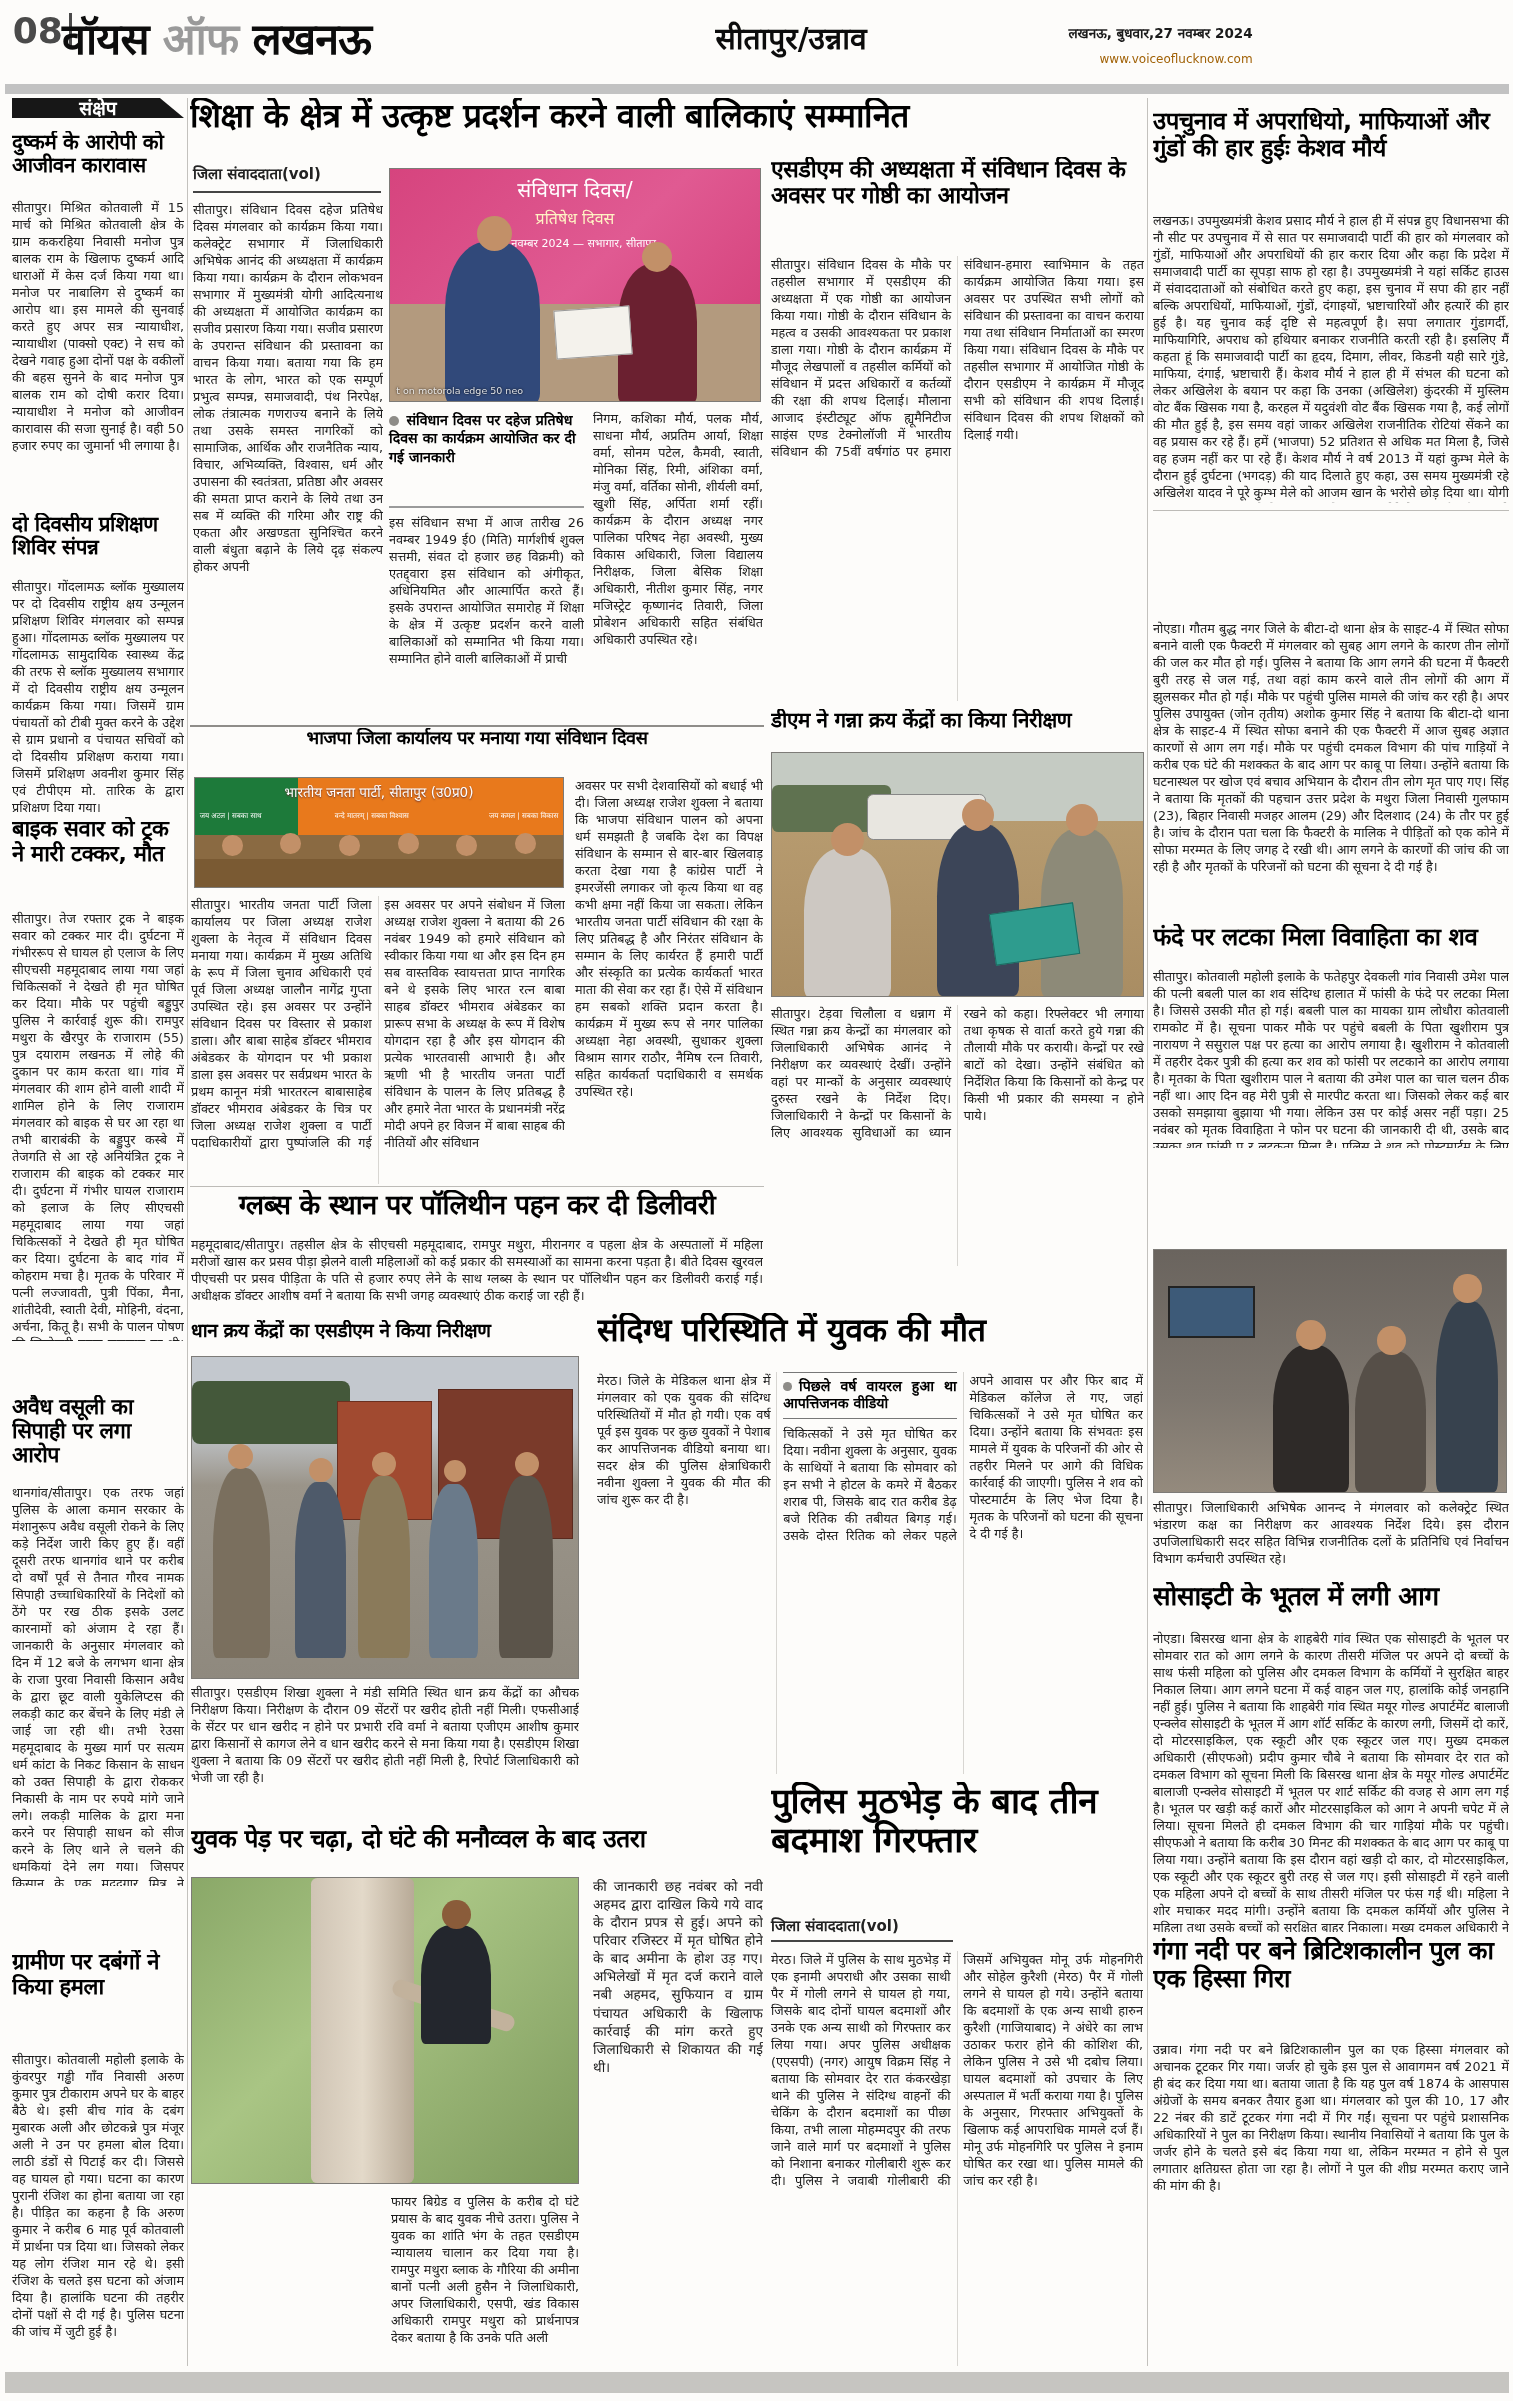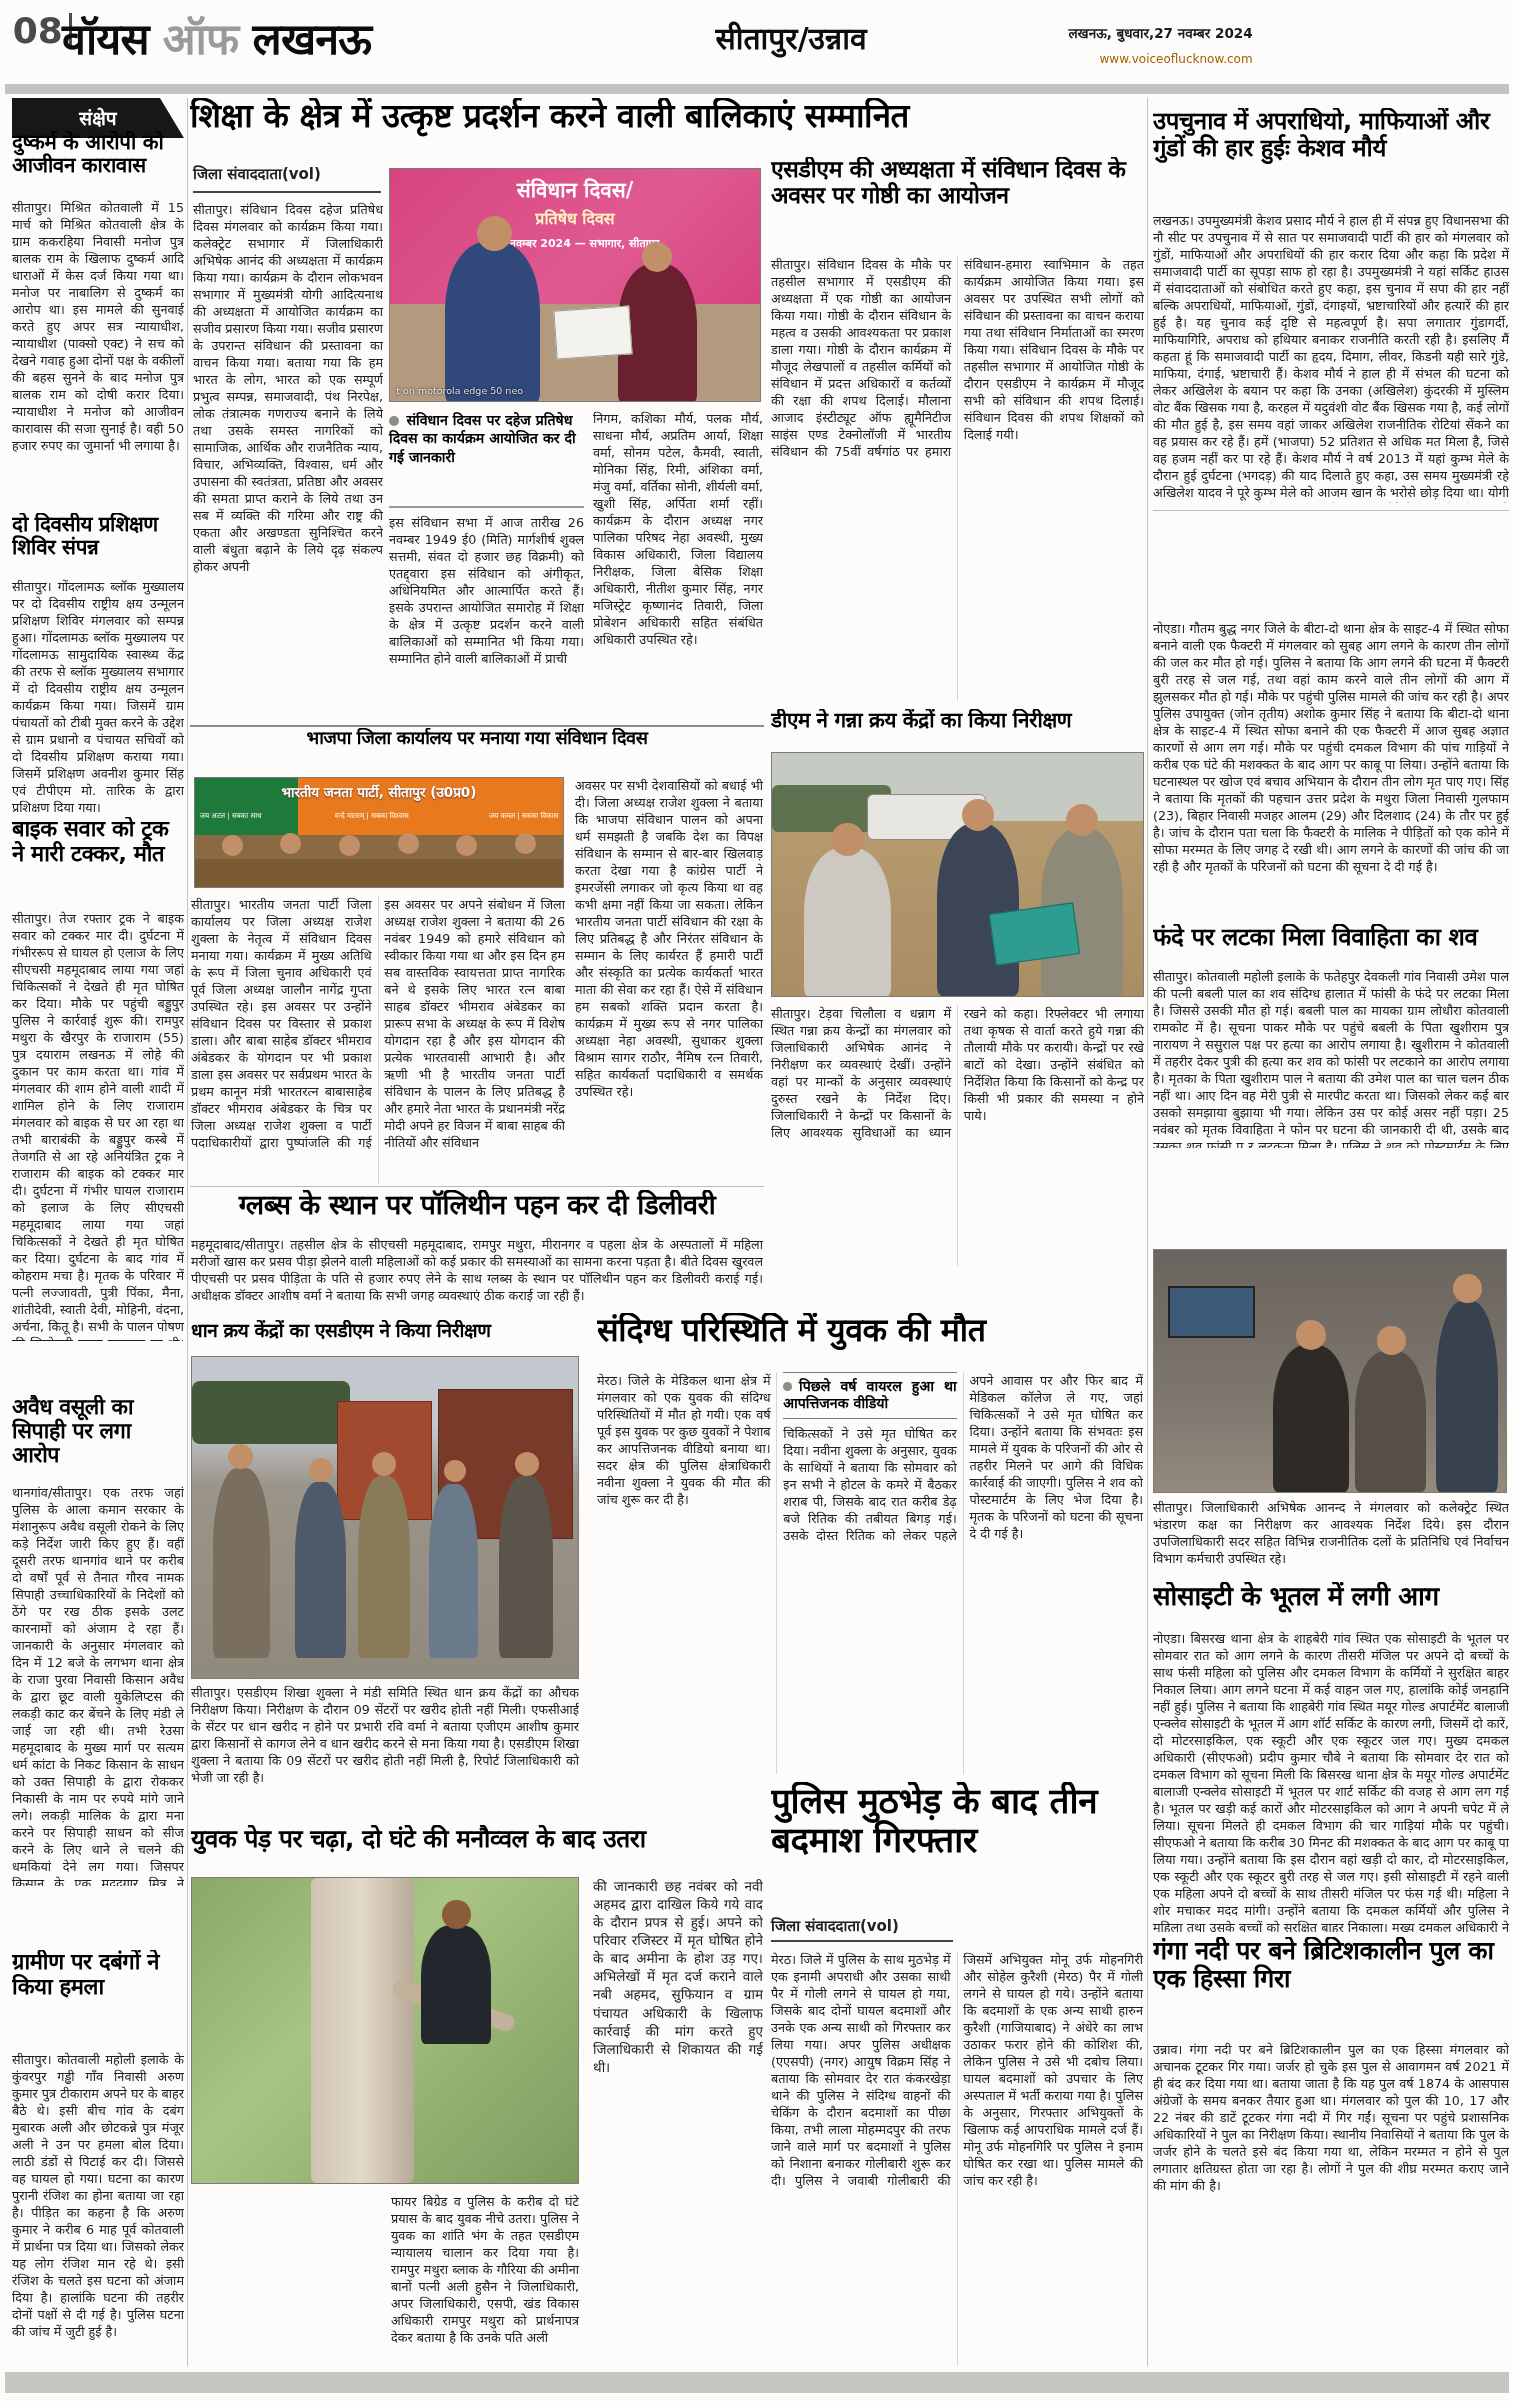--- a/index.html
+++ b/index.html
@@ -14,21 +14,21 @@
   .byline{font-size:15px;font-weight:700;color:#222}
   .rule-h{position:absolute;background:#8f8d89;height:1.6px}
   .rule-v{position:absolute;background:#c3c1bd;width:0.8px}
   .photo{position:absolute;overflow:hidden;border:0.8px solid #7d7b77;background:#cfcac2}
   .brief-box{background:#171717;color:#fff;font-weight:700;font-size:19px;display:flex;align-items:center;justify-content:center;clip-path:polygon(0 0,86% 0,100% 100%,0 100%)}
   .cap-bullet{display:inline-block;width:10.3px;height:10.3px;border-radius:50%;background:#8e8c88;margin-right:7.1px;vertical-align:middle}
   .subhead-inline{font-weight:700;font-size:14.2px;line-height:1.25;border-top:1.6px solid #777;border-bottom:1.6px solid #777;padding:4.7px 0;margin:6.3px 0;color:#000}
   .ph-person{position:absolute;border-radius:42% 42% 6% 6%}
   .ph-head{position:absolute;border-radius:50%;background:#c29068}
   .wm{position:absolute;color:rgba(255,255,255,.85);font-size:9.5px;left:6.3px;bottom:4.7px;text-shadow:0 0 2.4px #000}
-  .banner-txt{position:absolute;width:100%;text-align:center;color:#fff;font-weight:700}
+  .banner-txt{position:absolute;width:100%;text-align:center;color:#fff;font-weight:400}
 </style>
 </head>
 <body>
 
 <div class="page">
 
   <div class="abs" style="left:0;top:0;width:1270px;height:84px;">
     <div class="abs" style="left:12.7px;top:12.7px;font-size:36px;font-weight:700;color:#4a4a4a;border-right:3.2px solid #4a4a4a;padding-right:6.3px;line-height:1">08</div>
     <div class="abs" style="left:62px;top:8px;font-size:43px;font-weight:700;letter-spacing:-0.8px;white-space:nowrap">
       <span style="color:#0c0c0c">वॉयस</span>
@@ -37,21 +37,21 @@
     </div>
     <div class="abs" style="left:791px;top:17.4px;transform:translateX(-50%);font-size:30px;font-weight:700;color:#0c0c0c;white-space:nowrap">सीतापुर/उन्नाव</div>
     <div class="abs" style="right:17.4px;top:24px;font-size:13.5px;font-weight:700;color:#1a1a1a;white-space:nowrap">लखनऊ, बुधवार,27 नवम्बर 2024</div>
     <div class="abs" style="right:17.4px;top:52px;font-size:12px;color:#a16207">www.voiceoflucknow.com</div>
   </div>
   <div class="abs" style="left:4.7px;top:84px;width:1504px;height:10.3px;background:#c2c2c2"></div>
 
   <div class="rule-v" style="left:187px;top:98px;height:2268px"></div>
   <div class="rule-v" style="left:1147px;top:98px;height:2268px"></div>
 
-  <div class="abs brief-box" style="left:12px;top:98px;width:172px;height:40px">
+  <div class="abs brief-box" style="left:12px;top:98px;width:172px;height:20px">
     <span>संक्षेप</span>
   </div>
 
   <div class="abs hl" style="left:12px;top:131px;width:172px;height:65px;font-size:20.6px">दुष्कर्म के आरोपी को आजीवन कारावास</div>
   <div class="abs bt" style="left:12px;top:199px;width:172px;height:307px;font-size:12.7px">सीतापुर। मिश्रित कोतवाली में 15 मार्च को मिश्रित कोतवाली क्षेत्र के ग्राम ककरहिया निवासी मनोज पुत्र बालक राम के खिलाफ दुष्कर्म आदि धाराओं में केस दर्ज किया गया था। मनोज पर नाबालिग से दुष्कर्म का आरोप था। इस मामले की सुनवाई करते हुए अपर सत्र न्यायाधीश, न्यायाधीश (पाक्सो एक्ट) ने सच को देखने गवाह हुआ दोनों पक्ष के वकीलों की बहस सुनने के बाद मनोज पुत्र बालक राम को दोषी करार दिया। न्यायाधीश ने मनोज को आजीवन कारावास की सजा सुनाई है। वही 50 हजार रुपए का जुमार्ना भी लगाया है।</div>
 
   <div class="abs hl" style="left:12px;top:513px;width:172px;height:62px;font-size:20.6px">दो दिवसीय प्रशिक्षण शिविर संपन्न</div>
   <div class="abs bt" style="left:12px;top:578px;width:172px;height:234px;font-size:12.7px">सीतापुर। गोंदलामऊ ब्लॉक मुख्यालय पर दो दिवसीय राष्ट्रीय क्षय उन्मूलन प्रशिक्षण शिविर मंगलवार को सम्पन्न हुआ। गोंदलामऊ ब्लॉक मुख्यालय पर गोंदलामऊ सामुदायिक स्वास्थ्य केंद्र की तरफ से ब्लॉक मुख्यालय सभागार में दो दिवसीय राष्ट्रीय क्षय उन्मूलन कार्यक्रम किया गया। जिसमें ग्राम पंचायतों को टीबी मुक्त करने के उद्देश से ग्राम प्रधानो व पंचायत सचिवों को दो दिवसीय प्रशिक्षण कराया गया। जिसमें प्रशिक्षण अवनीश कुमार सिंह एवं टीपीएम मो. तारिक के द्वारा प्रशिक्षण दिया गया।</div>
 
   <div class="abs hl" style="left:12px;top:817px;width:172px;height:89px;font-size:22px">बाइक सवार को ट्रक ने मारी टक्कर, मौत</div>

